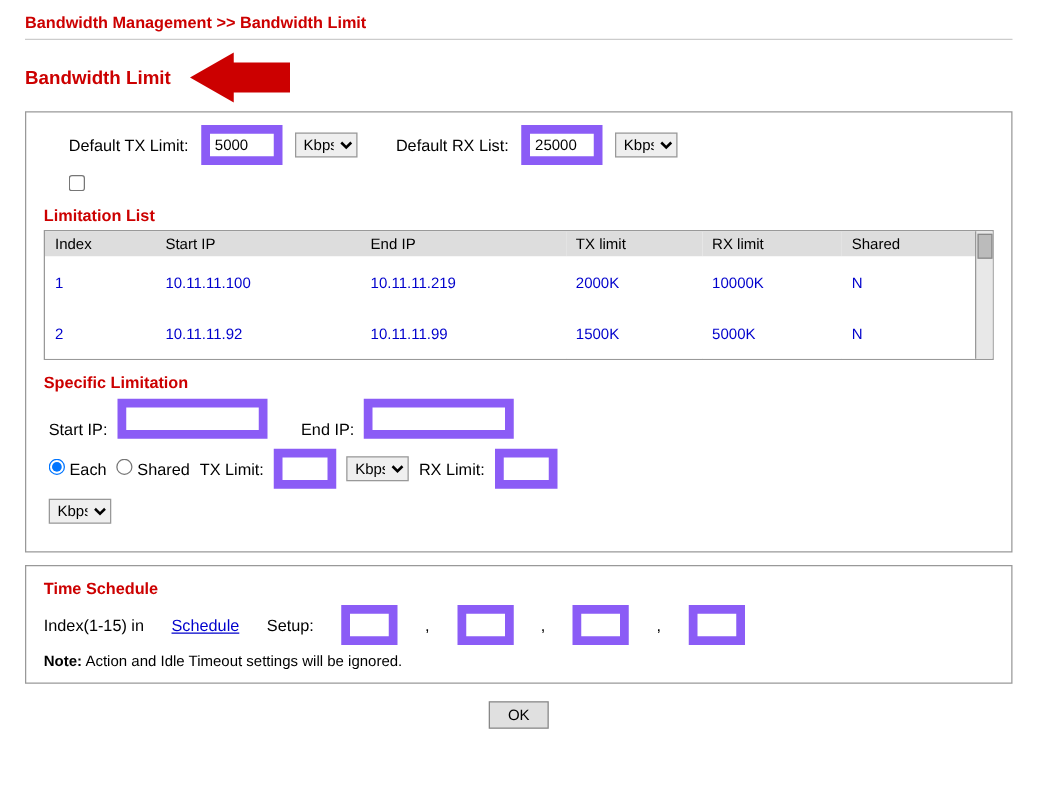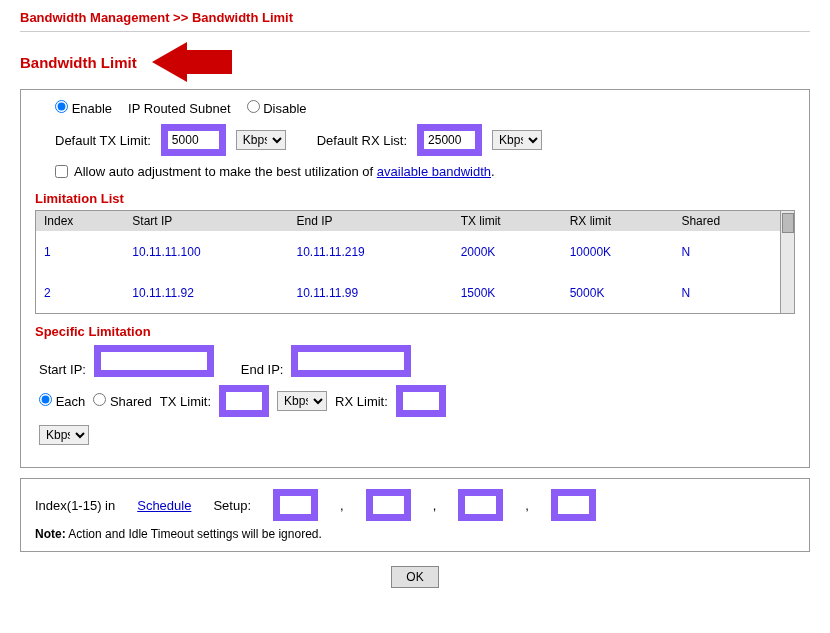--- a/index.html
+++ b/index.html
@@ -244,55 +244,39 @@
     <span class="arrow-container">
       <svg width="90" height="45" viewBox="0 0 90 45">
 
         <polygon points="85,10 40,10 40,2 5,22 40,42 40,34 85,34" fill="#cc0000"></polygon>
       </svg>
     </span>
   </div>
 
   <div class="main-border-box">
 
-    <div class="radio-group">
-      <label>
-        <input type="radio" name="bandwidth_mode" checked="" style="">
-        <span>Enable</span>
-      </label>
-      <span>IP Routed Subnet</span>
-      <label>
-        <input type="radio" name="bandwidth_mode" style="">
-        <span>Disable</span>
-      </label>
-    </div>
 
     <div class="tx-rx-row">
       <span>Default TX Limit:</span>
       <input type="text" class="default-tx-input" value="5000" style="">
       <select class="kbps-select">
         <option>Kbps</option>
         <option>Mbps</option>
       </select>
       &nbsp;&nbsp;&nbsp;
       <span>Default RX List:</span>
       <input type="text" class="default-tx-input" value="25000" style="">
       <select class="kbps-select">
         <option>Kbps</option>
         <option>Mbps</option>
       </select>
     </div>
 
     <div class="checkbox-row">
       <input type="checkbox" style="">
-      <span>
-        <span>Allow auto adjustment to make the best utilization of</span>
-        <a href="#">
-          <span>available bandwidth</span></a><span>.</span>
-      </span>
     </div>
 
     <div class="limitation-list-section">
       <div class="limitation-title">Limitation List</div>
       <div class="limitation-table-wrapper">
         <table class="limitation-table">
           <thead>
             <tr>
               <th>Index</th>
               <th>Start IP</th>
@@ -362,20 +346,21 @@
           <option>Kbps</option>
           <option>Mbps</option>
         </select>
       </div>
 
     </div>
 
   </div>
 
   <div class="time-schedule-box">
+    <div class="time-title">Time Schedule</div>
     <div class="schedule-row">
       <span>Index(1-15) in</span>
       <a href="#">
         <span>Schedule</span></a>
       <span>Setup:</span>
       <input type="text" class="schedule-input" style="">
       <span>,</span>
       <input type="text" class="schedule-input" style="">
       <span>,</span>
       <input type="text" class="schedule-input" style="">

